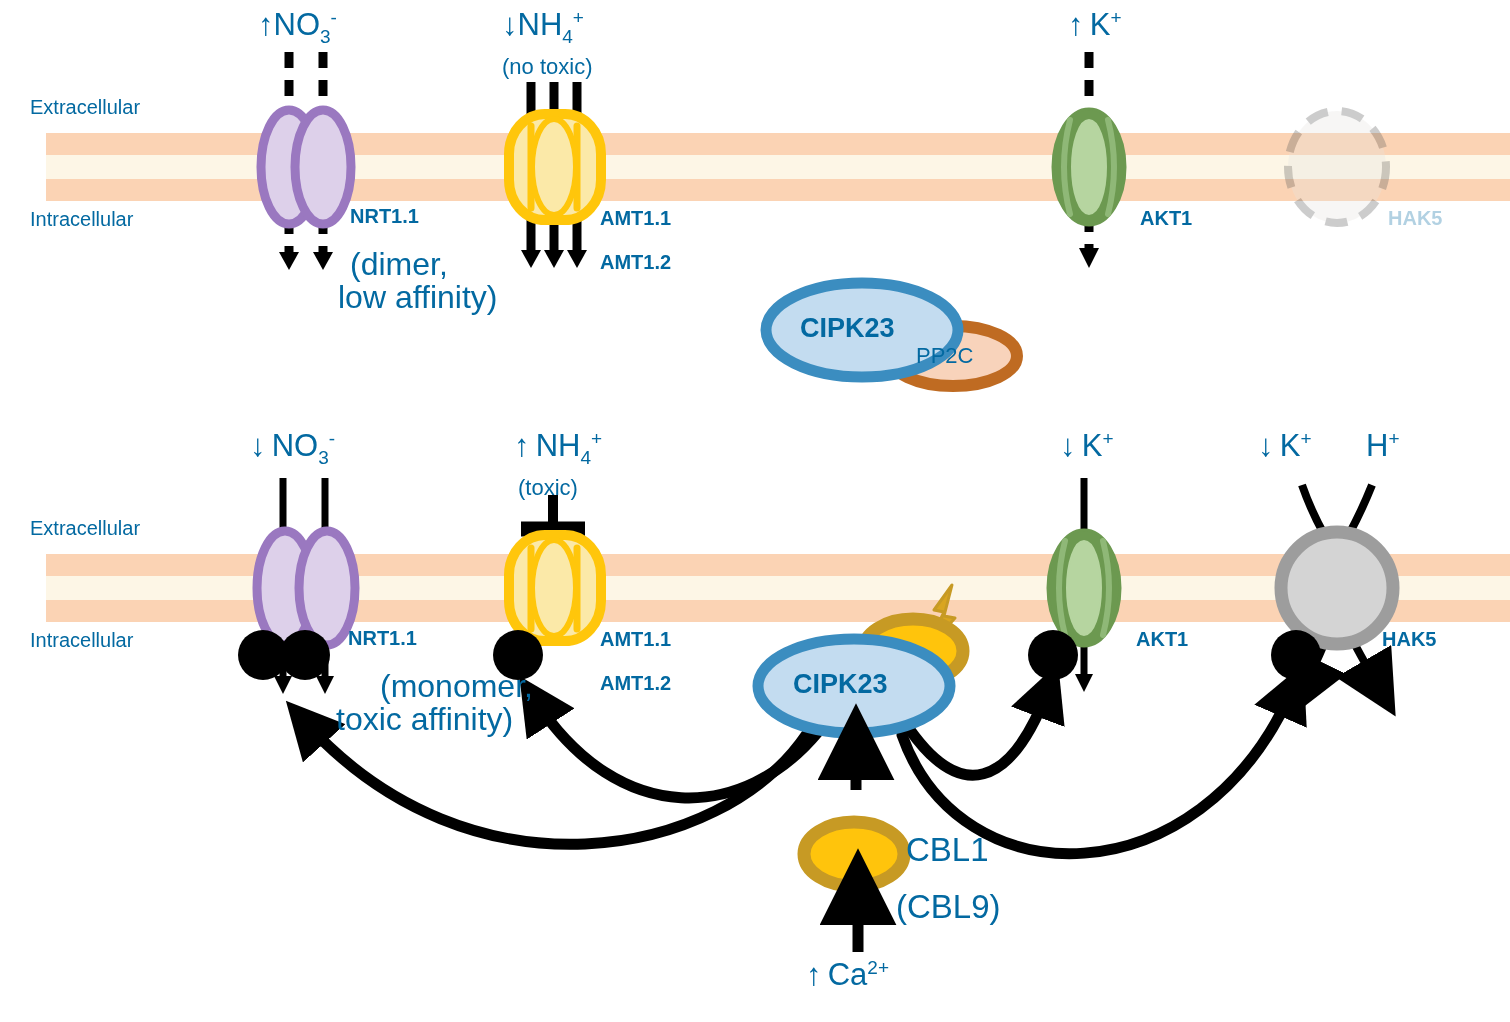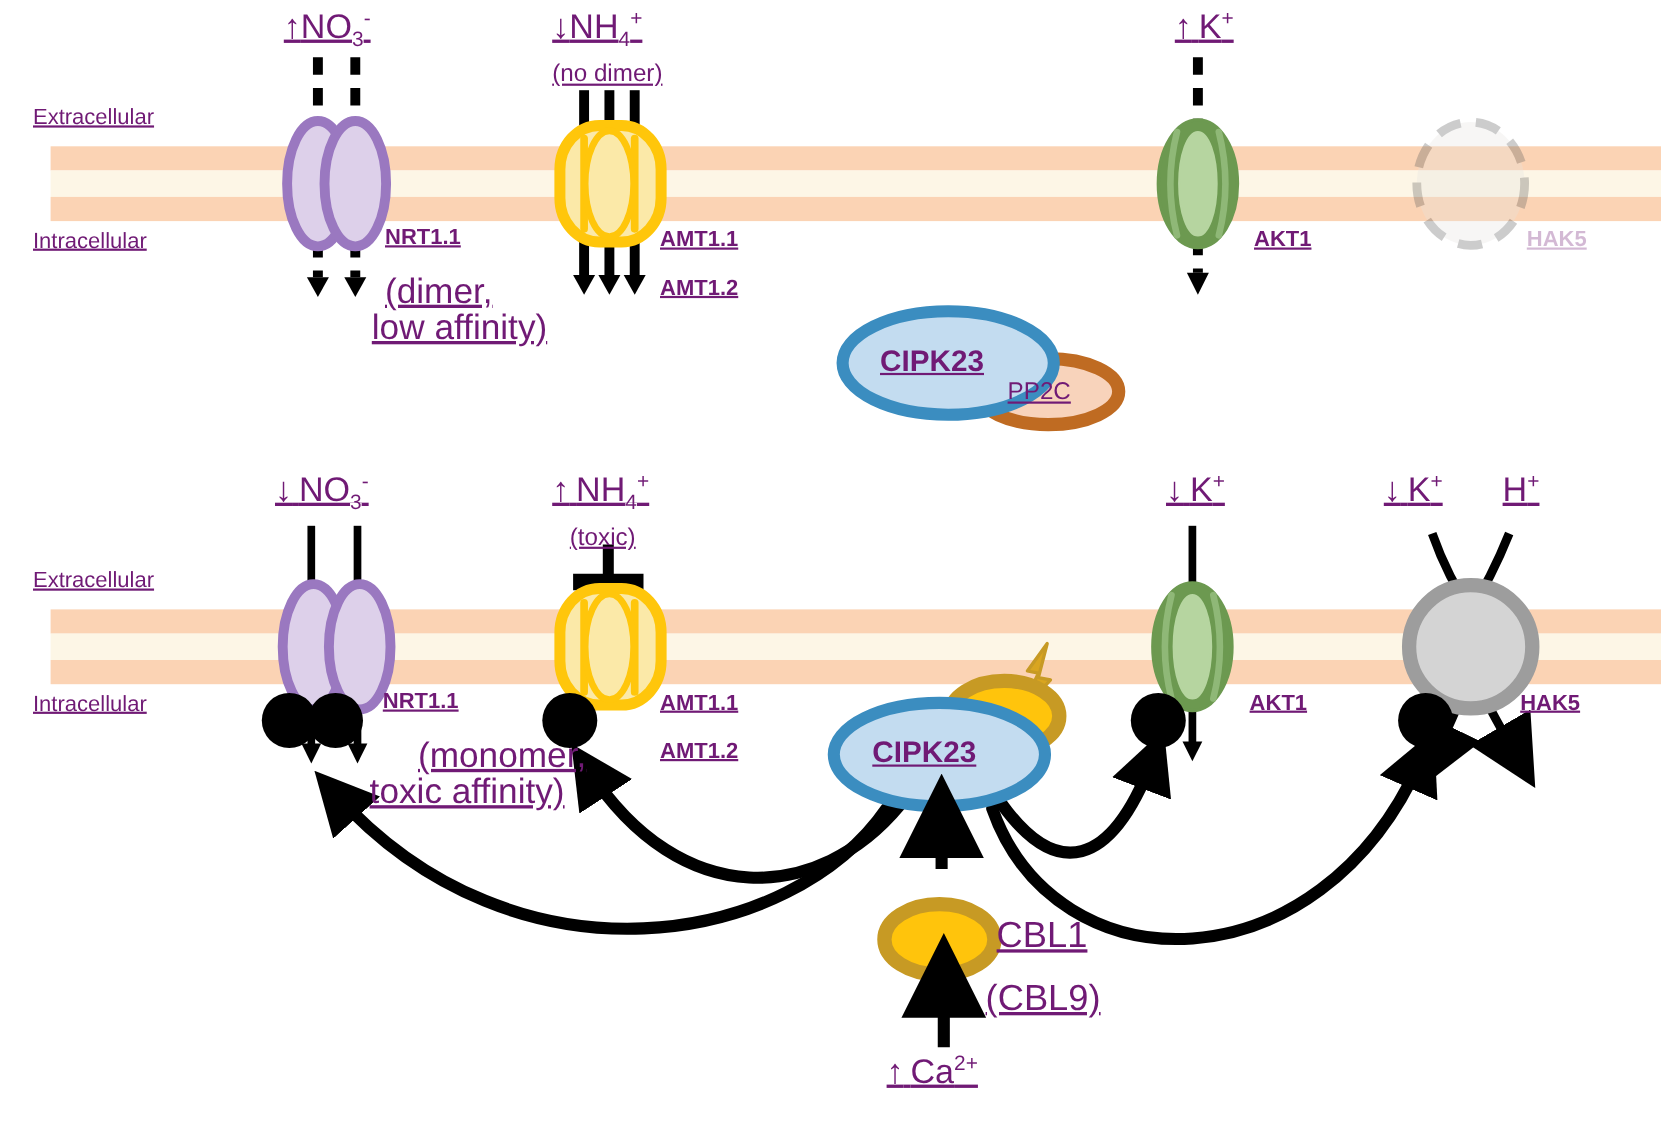--- a/index.html
+++ b/index.html
@@ -1,19 +1,19 @@
 <!DOCTYPE html>
 <html><head>
 <meta charset="utf-8">
 <style>
   html,body{margin:0;padding:0;background:#ffffff;}
   body{width:1510px;height:1022px;font-family:"Liberation Sans",sans-serif;overflow:hidden;}
   #stage{position:relative;width:1510px;height:1022px;background:#fff;}
   #stage svg{position:absolute;left:0;top:0;}
-  .lbl{position:absolute;color:#701a75;white-space:nowrap;line-height:1.05;text-decoration:underline;}
+  .lbl{position:absolute;color:#0369a1;white-space:nowrap;line-height:1.05;}
   .compart{font-size:20px;}
   .chan-name{font-size:20px;font-weight:bold;}
   .chan-sub{font-size:32px;}
   .ion{font-size:31px;}
   .ion sup{font-size:19px;vertical-align:super;}
   .ion sub{font-size:19px;vertical-align:sub;}
   .paren{font-size:22px;}
   .prot{font-size:27px;font-weight:bold;}
   .prot-sm{font-size:22px;}
   .cbl-lab{font-size:33px;}
@@ -202,21 +202,21 @@
 <div class="lbl ion" style="left:258px;top:8px;">
   <span>↑</span><span>NO</span><sub>3</sub><sup>-</sup>
 </div>
 <div class="lbl chan-name" style="left:350px;top:206px;">NRT1.1</div>
 <div class="lbl chan-sub" style="left:350px;top:248px;">(dimer,</div>
 <div class="lbl chan-sub" style="left:338px;top:281px;">low affinity)</div>
 
 <div class="lbl ion" style="left:502px;top:8px;">
   <span>↓</span><span>NH</span><sub>4</sub><sup>+</sup>
 </div>
-<div class="lbl paren" style="left:502px;top:55px;">(no dimer)</div>
+<div class="lbl paren" style="left:502px;top:55px;">(no toxic)</div>
 <div class="lbl chan-name" style="left:600px;top:208px;">AMT1.1</div>
 <div class="lbl chan-name" style="left:600px;top:252px;">AMT1.2</div>
 
 <div class="lbl ion" style="left:1068px;top:8px;">
   <span>↑</span> <span>K</span><sup>+</sup>
 </div>
 <div class="lbl chan-name" style="left:1140px;top:208px;">AKT1</div>
 
 <div class="lbl chan-name ghost" style="left:1388px;top:208px;">HAK5</div>
 
@@ -226,21 +226,21 @@
 <div class="lbl compart" style="left:30px;top:518px;">Extracellular</div>
 <div class="lbl compart" style="left:30px;top:630px;">Intracellular</div>
 
 <div class="lbl ion" style="left:250px;top:429px;">
   <span>↓</span> <span>NO</span><sub>3</sub><sup>-</sup>
 </div>
 <div class="lbl chan-name" style="left:348px;top:628px;">NRT1.1</div>
 <div class="lbl chan-sub" style="left:348px;top:670px;margin-left:32px;">(monomer,</div>
 <div class="lbl chan-sub" style="left:336px;top:703px;">toxic affinity)</div>
 
-<div class="lbl ion" style="left:502px;top:429px;">
+<div class="lbl ion" style="left:514px;top:429px;">
   <span>↑</span> <span>NH</span><sub>4</sub><sup>+</sup>
 </div>
 <div class="lbl paren" style="left:518px;top:476px;">(toxic)</div>
 <div class="lbl chan-name" style="left:600px;top:629px;">AMT1.1</div>
 <div class="lbl chan-name" style="left:600px;top:673px;">AMT1.2</div>
 
 <div class="lbl ion" style="left:1060px;top:429px;">
   <span>↓</span> <span>K</span><sup>+</sup>
 </div>
 <div class="lbl chan-name" style="left:1136px;top:629px;">AKT1</div>

